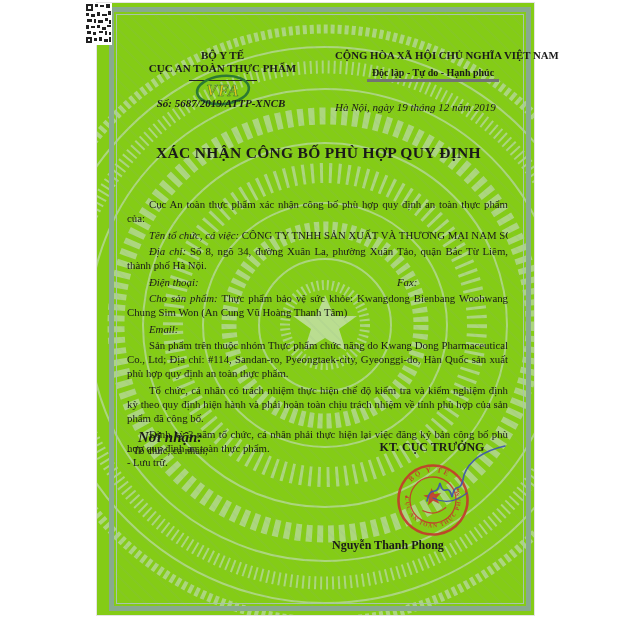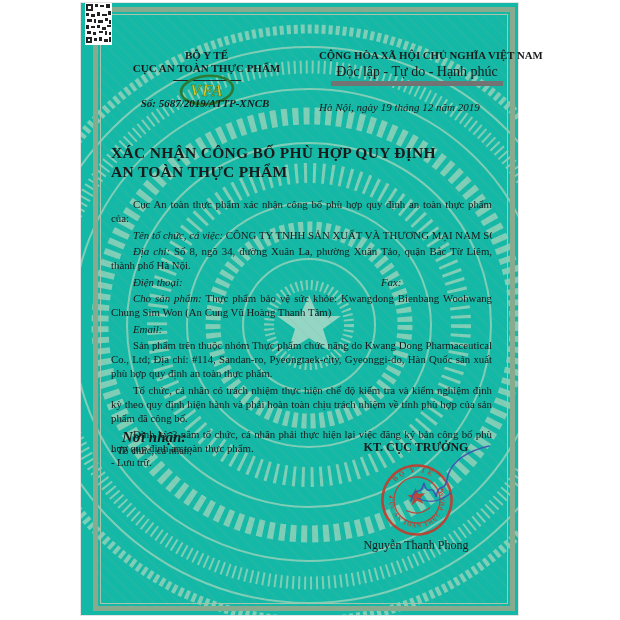--- a/index.html
+++ b/index.html
@@ -1,53 +1,53 @@
 <!DOCTYPE html>
 <html><head>
 <meta charset="utf-8">
 <style>
   html,body{margin:0;padding:0;width:620px;height:620px;background:#ffffff;overflow:hidden;
     font-family:"Liberation Serif", serif; color:#1a1a1a;}
-  .page{position:absolute;left:80px;top:2px;width:437px;height:612px;background:#14b8a6;
+  .page{position:absolute;left:96px;top:2px;width:437px;height:612px;background:#84cc16;
     border:1px solid #e4e4e4;}
   .hatch{position:absolute;left:14px;right:5px;top:6px;bottom:6px;
     background:repeating-linear-gradient(45deg, rgba(136,170,142,0.10) 0 2px, transparent 2px 9px);
     pointer-events:none;}
   .frame{position:absolute;left:12px;right:3px;top:4px;bottom:4px;border:5px solid #88aa8e;}
   .frame-inner{position:absolute;left:2px;right:2px;top:2px;bottom:2px;border:1px solid #a9c3ad;}
   .wm{position:absolute;left:0;top:0;pointer-events:none;}
   .qr{position:absolute;left:85px;top:3px;width:27px;height:42px;}
   .hd{font-weight:bold;font-size:11px;line-height:13px;white-space:nowrap;text-align:center;}
   .hdr-left{position:absolute;left:28px;top:46px;width:195px;}
   .hdr-right{position:absolute;left:238px;top:46px;width:196px;text-align:center;}
-  .motto2{display:inline-block;font-weight:normal;font-size:14px;border-bottom:5px solid #737373;
+  .motto2{display:inline-block;font-weight:bold;font-size:10px;border-bottom:3px solid #737373;
     padding:0 5px 1px;white-space:nowrap;}
   .org-underline{position:absolute;left:92px;top:77px;width:68px;height:1px;background:#222;}
   .vfa{position:absolute;left:96px;top:66px;}
   .docnum{position:absolute;left:24px;top:94px;width:200px;text-align:center;
     font-style:italic;font-size:11px;white-space:nowrap;font-weight:bold;}
   .dateline{position:absolute;left:238px;top:98px;width:196px;text-align:left;
     font-style:italic;font-size:11px;white-space:nowrap;}
-  .title{position:absolute;left:30px;right:24px;top:140px;font-weight:bold;
+  .title{position:absolute;left:30px;right:24px;top:140px;text-align:center;font-weight:bold;
     font-size:15.5px;line-height:19px;letter-spacing:.3px;}
   .body{position:absolute;left:30px;right:26px;top:194px;font-size:10.8px;line-height:14px;
     text-align:justify;}
   .body p{margin:0 0 2.5px;text-indent:22px;}
   .nw{white-space:nowrap;overflow:hidden;}
   .lbl{font-style:italic;}
   .pf{position:relative;}
   .fax{position:absolute;left:248px;top:0;font-style:italic;}
   .recipients{position:absolute;left:30px;top:428px;font-size:10.5px;line-height:12.5px;}
   .recipients .rl{font-weight:bold;font-style:italic;font-size:15px;margin-bottom:1px;margin-left:11px;}
   .sign-title{position:absolute;left:235px;top:437px;width:200px;text-align:center;
     font-weight:bold;font-size:12px;white-space:nowrap;}
   .stamp{position:absolute;left:297px;top:458px;opacity:.9;}
   .sig{position:absolute;left:320px;top:438px;}
-  .sign-name{position:absolute;left:235px;top:535px;width:200px;text-align:center;
-    font-weight:normal;font-size:12px;white-space:nowrap;}
+  .sign-name{position:absolute;left:235px;top:535px;width:200px;
+    font-weight:bold;font-size:12px;white-space:nowrap;}
 </style>
 </head>
 <body>
 
 <div class="page">
 
   <svg class="wm" width="437" height="612" viewBox="0 0 437 612">
     <g fill="none" stroke="#c7ddc4" opacity="0.6">
       <circle cx="228" cy="322" r="296" stroke-width="9" stroke-dasharray="4 3"></circle>
       <circle cx="228" cy="322" r="278" stroke-width="2"></circle>
@@ -84,21 +84,20 @@
   </div>
 
   <div class="hdr-right">
     <div class="hd" style="font-size:10.8px">CỘNG HÒA XÃ HỘI CHỦ NGHĨA VIỆT NAM</div>
     <span class="motto2">Độc lập - Tự do - Hạnh phúc</span>
   </div>
   <div class="dateline">Hà Nội, ngày 19 tháng 12 năm 2019</div>
 
   <div class="title">
     <div>XÁC NHẬN CÔNG BỐ PHÙ HỢP QUY ĐỊNH</div>
-    <div>AN TOÀN THỰC PHẨM</div>
   </div>
 
   <div class="body">
     <p>Cục An toàn thực phẩm xác nhận công bố phù hợp quy định an toàn thực phẩm của:</p>
     <p class="nw"><span class="lbl">Tên tổ chức, cá việc:</span> <span>CÔNG TY TNHH SẢN XUẤT VÀ THƯƠNG MẠI NAM SƠN</span></p>
     <p><span class="lbl">Địa chỉ:</span> <span>Số 8, ngõ 34, đường Xuân La, phường Xuân Tảo, quận Bắc Từ Liêm, thành phố Hà Nội.</span></p>
     <p class="pf"><span class="lbl">Điện thoại:</span><span class="fax">Fax:</span></p>
     <p><span class="lbl">Cho sản phẩm:</span> <span>Thực phẩm bảo vệ sức khỏe: Kwangdong Bienbang Woohwang Chung Sim Won (An Cung Vũ Hoàng Thanh Tâm)</span></p>
     <p><span class="lbl">Email:</span></p>
     <p>Sản phẩm trên thuộc nhóm Thực phẩm chức năng do Kwang Dong Pharmaceutical Co., Ltd; Địa chỉ: #114, Sandan-ro, Pyeongtaek-city, Gyeonggi-do, Hàn Quốc sản xuất phù hợp quy định an toàn thực phẩm.</p>

